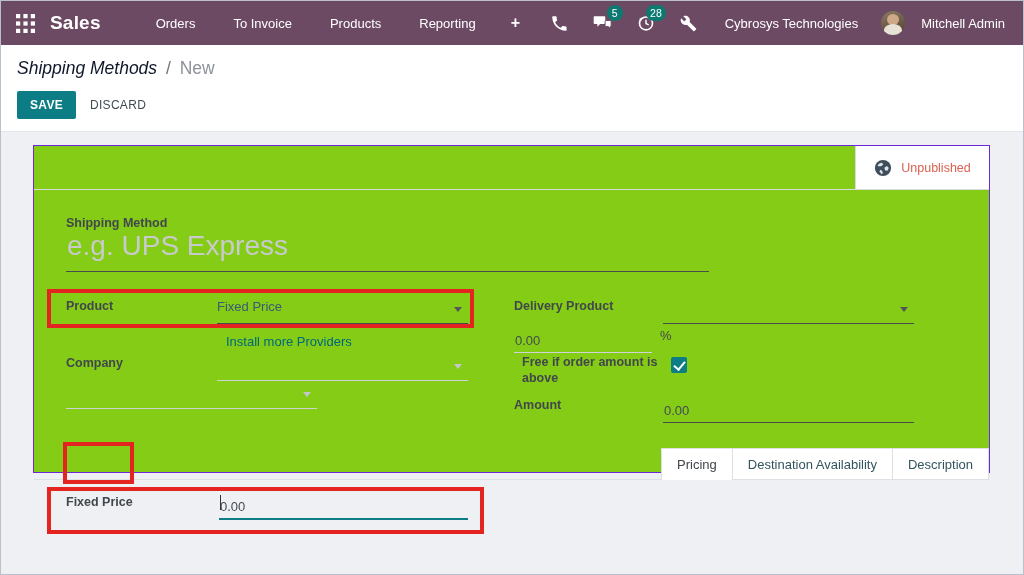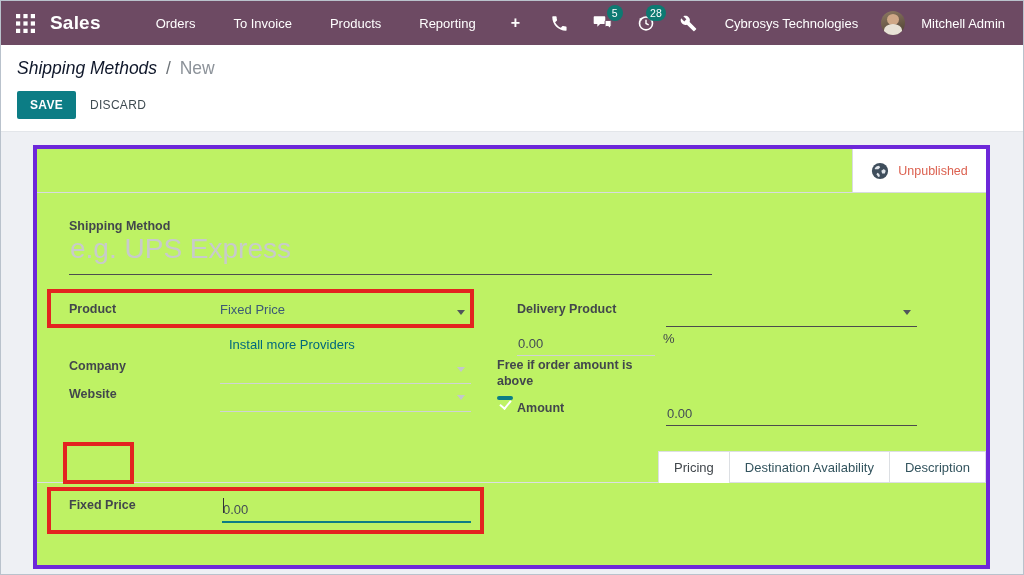--- a/index.html
+++ b/index.html
@@ -28,21 +28,21 @@
   .breadcrumb { font-size:17.5px; }
   .bc-parent { color:#0f172a; cursor:pointer;font-style:italic; }
   .bc-sep { color:#6d7378; padding:0 4px; }
   .bc-current { color:#8d939a; }
   .cp-buttons { margin-top:12px; display:flex; align-items:center; }
   .btn-save { background:#0c7d85; color:#fff; border:none; font-family:inherit; font-size:12px; font-weight:bold; letter-spacing:.3px; padding:7px 13px; border-radius:2px; cursor:pointer; }
   .btn-discard { background:transparent; color:#3f4b52; border:none; font-family:inherit; font-size:12px; font-weight:normal; letter-spacing:.3px; padding:7px 14px; cursor:pointer; }
 
   
   .content { position:relative; height:442px; background:#eef0f4; }
-  .sheet { position:absolute; left:32px; top:13px; width:957px; height:424px; background:#bef264; border:4px solid #6d28d9; }
+  .sheet { position:absolute; left:32px; top:13px; width:957px; height:328px; background:#84cc16; border:1px solid #6d28d9; }
   .status-strip { position:relative; height:44px; border-bottom:1px solid #d8dbe0; }
   .status-btn { position:absolute; right:0; top:0; width:134px; height:43px; border-left:1px solid #d8dbe0; display:flex; align-items:center; justify-content:center; gap:9px; cursor:pointer; background:#fff; }
   .status-btn .lbl { font-size:12.5px; color:#dc6150; }
 
   .o-label { font-size:12.5px; font-weight:600; color:#42474c; }
   .o-value { font-size:13px; color:#434c55; }
 
   .title-label { position:absolute; left:32px; top:70px; }
   .title-input { position:absolute; left:32px; top:84px; width:643px; font-family:inherit; font-size:28px; color:#4a4a4a; border:none; outline:none; border-bottom:1px solid #4d4d4f; padding:0 0 9px 1px; background:transparent; }
   .title-input::placeholder { color:#c8cacc; }
@@ -60,21 +60,21 @@
   .suffix { font-size:13px; color:#42474c; padding:4px 0 0 8px; }
 
   .row-provider { left:32px; top:149px; } .row-provider .ffield { width:251px; }
   .install-link { position:absolute; left:192px; top:188px; font-size:13px; font-weight:400; color:#00687d; cursor:pointer; }
   .row-company { left:32px; top:206px; } .row-company .ffield { width:251px; }
   .row-website { left:32px; top:234px; } .row-website .ffield { width:251px; }
 
   .rcol .flabel { width:149px; }
   .row-delivery { left:480px; top:149px; } .row-delivery .ffield { width:251px; }
   .row-margin { left:480px; top:178px; } .row-margin .ffield { width:138px; }
-  .row-free { left:460px; top:205px; height:46px;flex-direction:column; }
+  .row-free { left:488px; top:205px; height:46px; }
   .row-free .flabel { line-height:1.3; padding-top:3px; }
   .checkbox { width:16px; height:16px; margin-top:6px; background:#0c7d85; border-radius:2px; position:relative; cursor:pointer; }
   .checkbox.checked::after { content:""; position:absolute; left:5px; top:2px; width:5px; height:9px; border:solid #fff; border-width:0 2px 2px 0; transform:rotate(40deg); }
   .row-amount { left:480px; top:248px; } .row-amount .ffield { width:251px; }
 
   
   .tabs { position:absolute; left:0; right:0; top:302px; height:32px; padding-left:35px; border-bottom:1px solid #dcdfe3; display:flex; align-items:flex-end;justify-content:flex-end; }
   .tab { height:31px; border:1px solid #dcdfe3; border-bottom:none; display:flex; align-items:center; justify-content:center; font-size:13px; color:#33545e; cursor:pointer; background:#fff; padding:0 15px; white-space:nowrap; }
   .tab.active { height:32px; margin-bottom:-1px; color:#40464b; z-index:2; position:relative; }
   .tab + .tab { margin-left:-1px; }
@@ -196,21 +196,20 @@
 
       <div class="frow row-company">
         <div class="o-label flabel">Company</div>
         <div class="ffield u-light">
           <span class="fval o-value"></span>
           <span class="caret light"></span>
         </div>
       </div>
 
       <div class="frow row-website">
-        <div class="o-label flabel">Website</div>
         <div class="ffield u-light">
           <span class="fval o-value"></span>
           <span class="caret light"></span>
         </div>
       </div>
 
       <div class="frow rcol row-delivery">
         <div class="o-label flabel">Delivery Product</div>
         <div class="ffield u-dark">
           <span class="fval o-value"></span>

